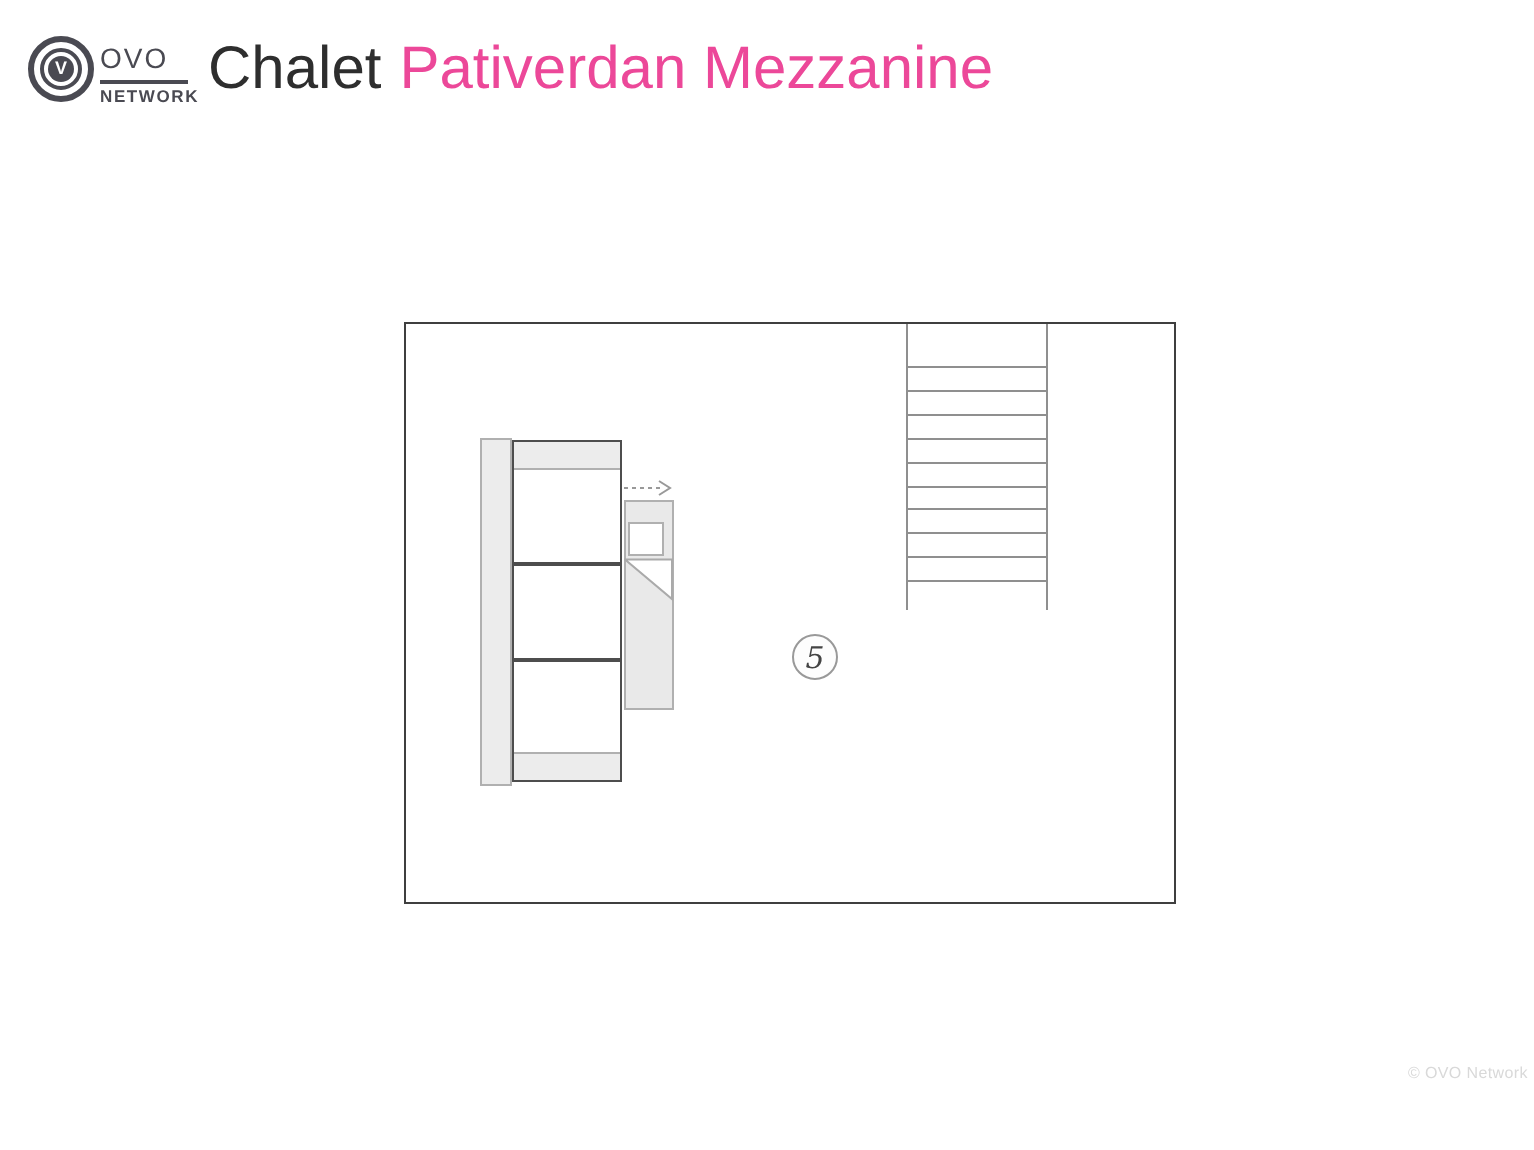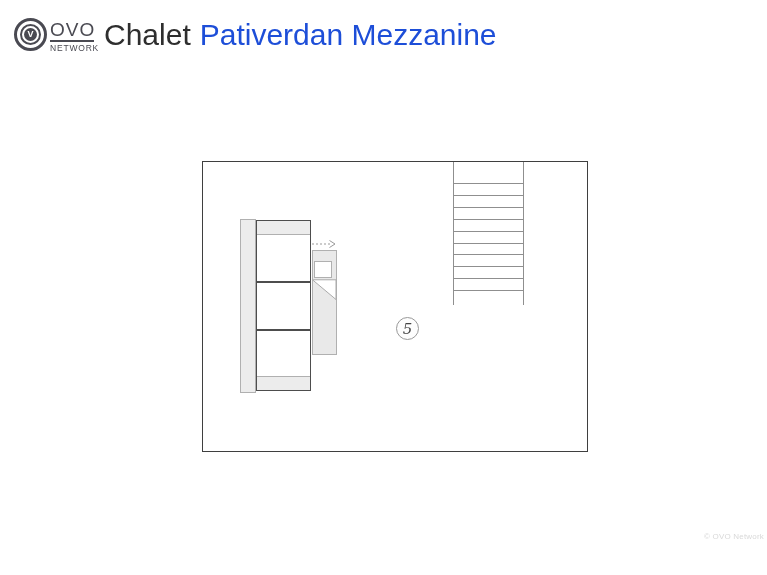--- a/index.html
+++ b/index.html
@@ -12,28 +12,28 @@
   .emblem{position:absolute;left:14px;top:18px;width:33px;height:33px;
     border:3px solid #4a4a52;border-radius:50%;box-sizing:border-box;
     display:flex;align-items:center;justify-content:center;}
   .emblem-mid{width:21px;height:21px;border:2px solid #4a4a52;border-radius:50%;
     box-sizing:border-box;display:flex;align-items:center;justify-content:center;}
   .emblem-core{width:13px;height:13px;background:#4a4a52;border-radius:50%;
     display:flex;align-items:center;justify-content:center;}
   .emblem-core span{color:#ffffff;font-size:9px;font-weight:bold;line-height:1;}
 
   .logo-text{position:absolute;left:50px;top:20px;color:#4a4a52;}
-  .logo-word{font-size:19px;letter-spacing:1px;line-height:19px;color:#4a4a52;}
+  .logo-word{font-size:14px;letter-spacing:1px;line-height:19px;color:#4a4a52;}
   .logo-rule{width:44px;height:2px;background:#4a4a52;margin-top:1px;}
-  .logo-sub{font-size:8.5px;letter-spacing:0.8px;margin-top:1px;color:#4a4a52;}
+  .logo-sub{font-size:8.5px;letter-spacing:0.8px;margin-top:1px;color:#4a4a52;font-weight:bold;}
 
   .page-title{position:absolute;left:104px;top:16px;margin:0;font-size:30px;
     font-weight:400;line-height:38px;white-space:nowrap;}
   .page-title .t1{color:#2e2e2e;margin-right:9px;}
-  .page-title .t2{color:#1d4ed8;}
+  .page-title .t2{color:#ec4899;}
 
   
   .room{position:absolute;left:202px;top:161px;width:386px;height:291px;
     border:1.5px solid #3f3f3f;box-sizing:border-box;background:#ffffff;}
 
   
   .stairs{position:absolute;left:453px;top:162px;width:71px;height:143px;
     border-left:1px solid #8f8f8f;border-right:1px solid #8f8f8f;box-sizing:border-box;}
   .tread{position:absolute;left:0;right:0;height:1px;background:#8f8f8f;}
 

